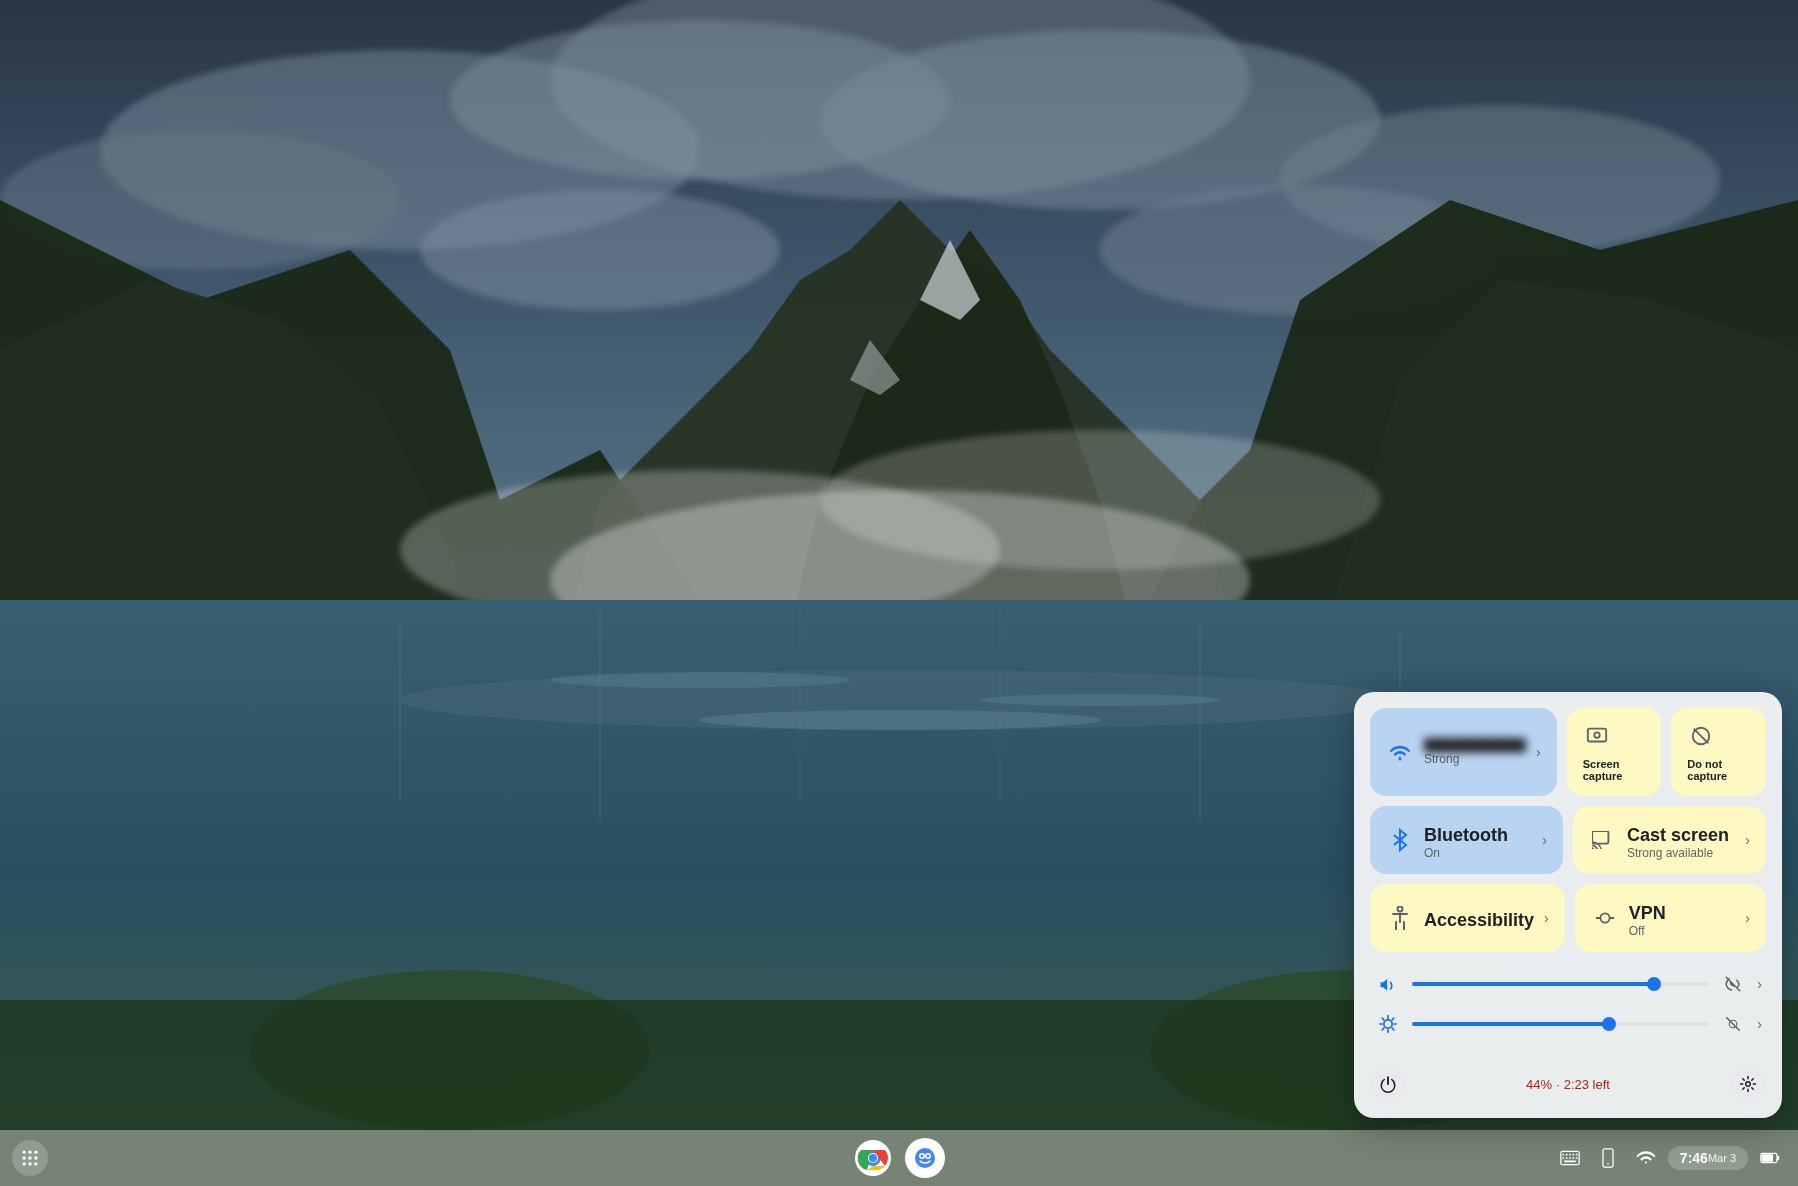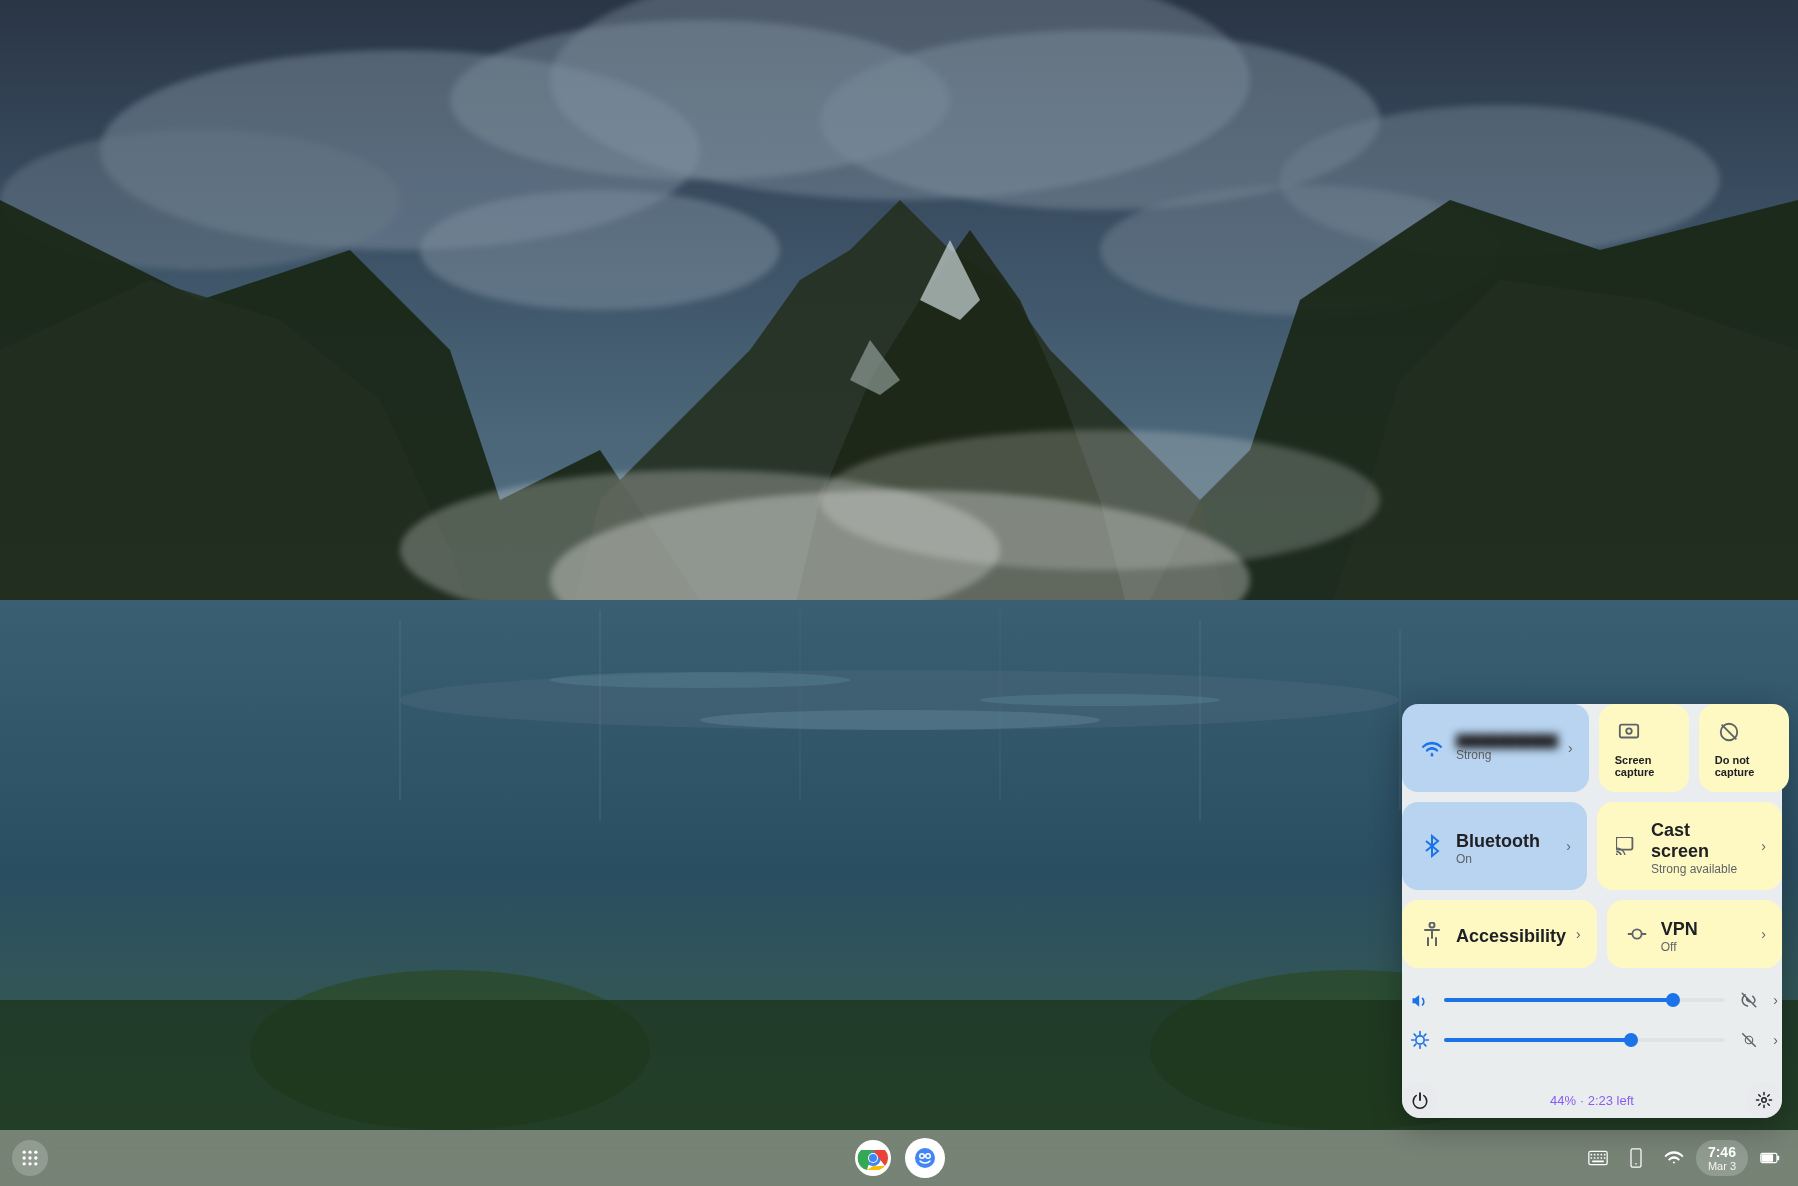--- a/index.html
+++ b/index.html
@@ -66,24 +66,25 @@
       align-items: center;
       justify-content: center;
       cursor: pointer;
     }
 
     
     #quick-settings {
       position: absolute;
       bottom: 68px;
       right: 16px;
-      width: 380px;
+      width: 428px;
       background: rgba(241, 243, 244, 0.97);
       backdrop-filter: blur(20px);
       border-radius: 20px;
+      padding: 16px;
       z-index: 200;
       box-shadow: 0 8px 32px rgba(0,0,0,0.3);
     }
 
     .qs-row {
       display: flex;
       gap: 10px;
       margin-bottom: 10px;
     }
 
@@ -197,41 +198,40 @@
       background: #e8eaed;
       display: flex;
       align-items: center;
       justify-content: center;
       cursor: pointer;
       color: #202124;
     }
 
     #qs-battery-text {
       font-size: 13px;
-      color: #8b5cf6;
+      color: #b91c1c;
     }
 
     #qs-settings-btn {
       width: 36px;
       height: 36px;
       border-radius: 50%;
       background: #e8eaed;
       display: flex;
       align-items: center;
       justify-content: center;
       cursor: pointer;
       color: #202124;
     }
 
     #clock-area {
       background: rgba(255,255,255,0.2);
       border-radius: 20px;
       padding: 4px 12px;
       display: flex;
-      flex-direction: column;
       align-items: center;
       cursor: pointer;
     }
 
     #clock-time {
       font-size: 14px;
       font-weight: 600;
       color: white;
     }
 

